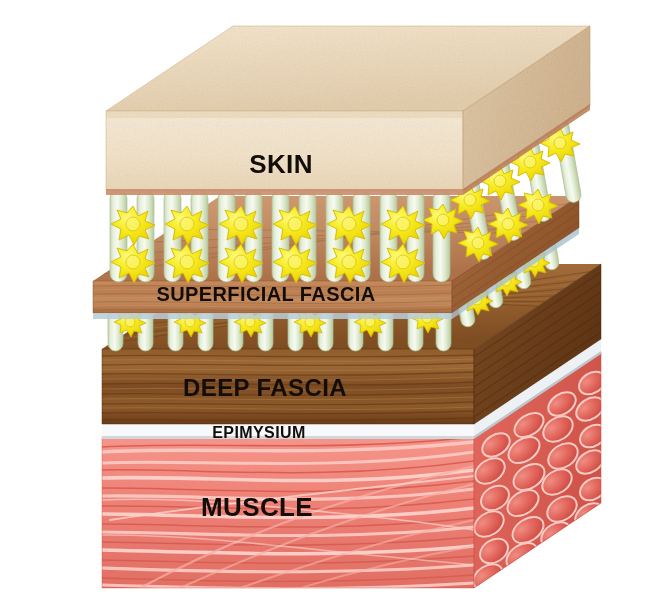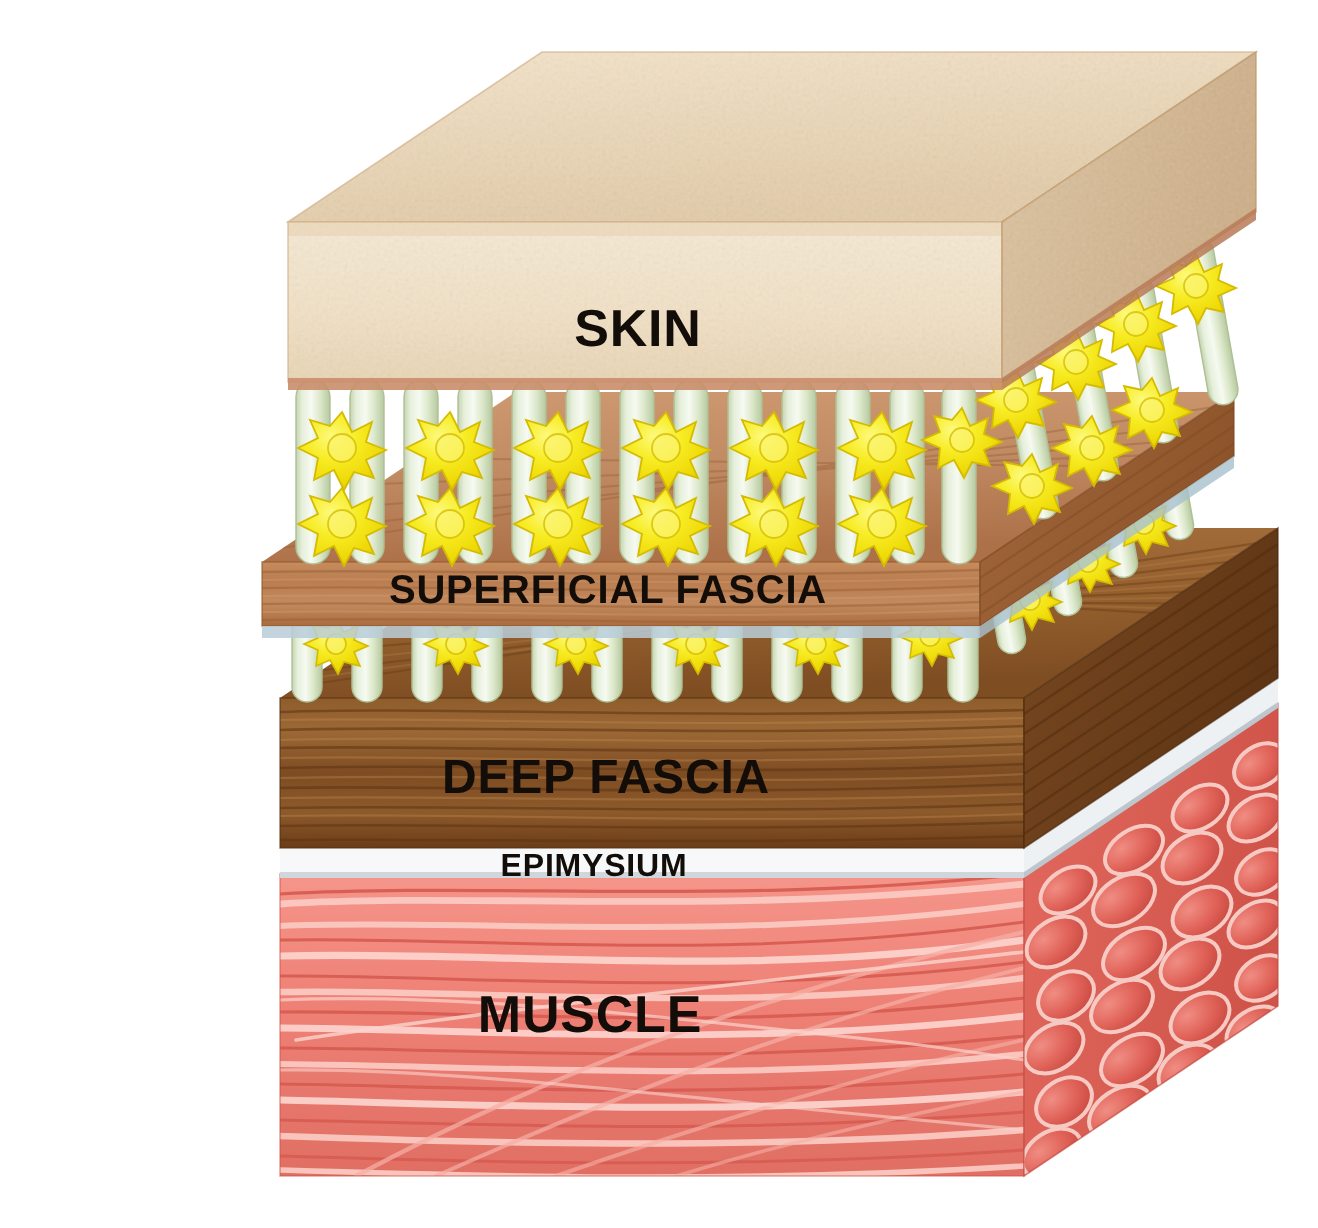--- a/index.html
+++ b/index.html
@@ -12,21 +12,20 @@
     width: 659px;
     height: 614px;
     overflow: hidden;
     font-family: "Liberation Sans", sans-serif;
   }
   #diagram-root {
     position: relative;
     width: 554px;
     height: 614px;
     background: #ffffff;
-    margin-left: 38px;
   }
   svg.stage {
     position: absolute;
     top: 0;
     left: 0;
     width: 659px;
     height: 614px;
     display: block;
   }
   .layer-label {

